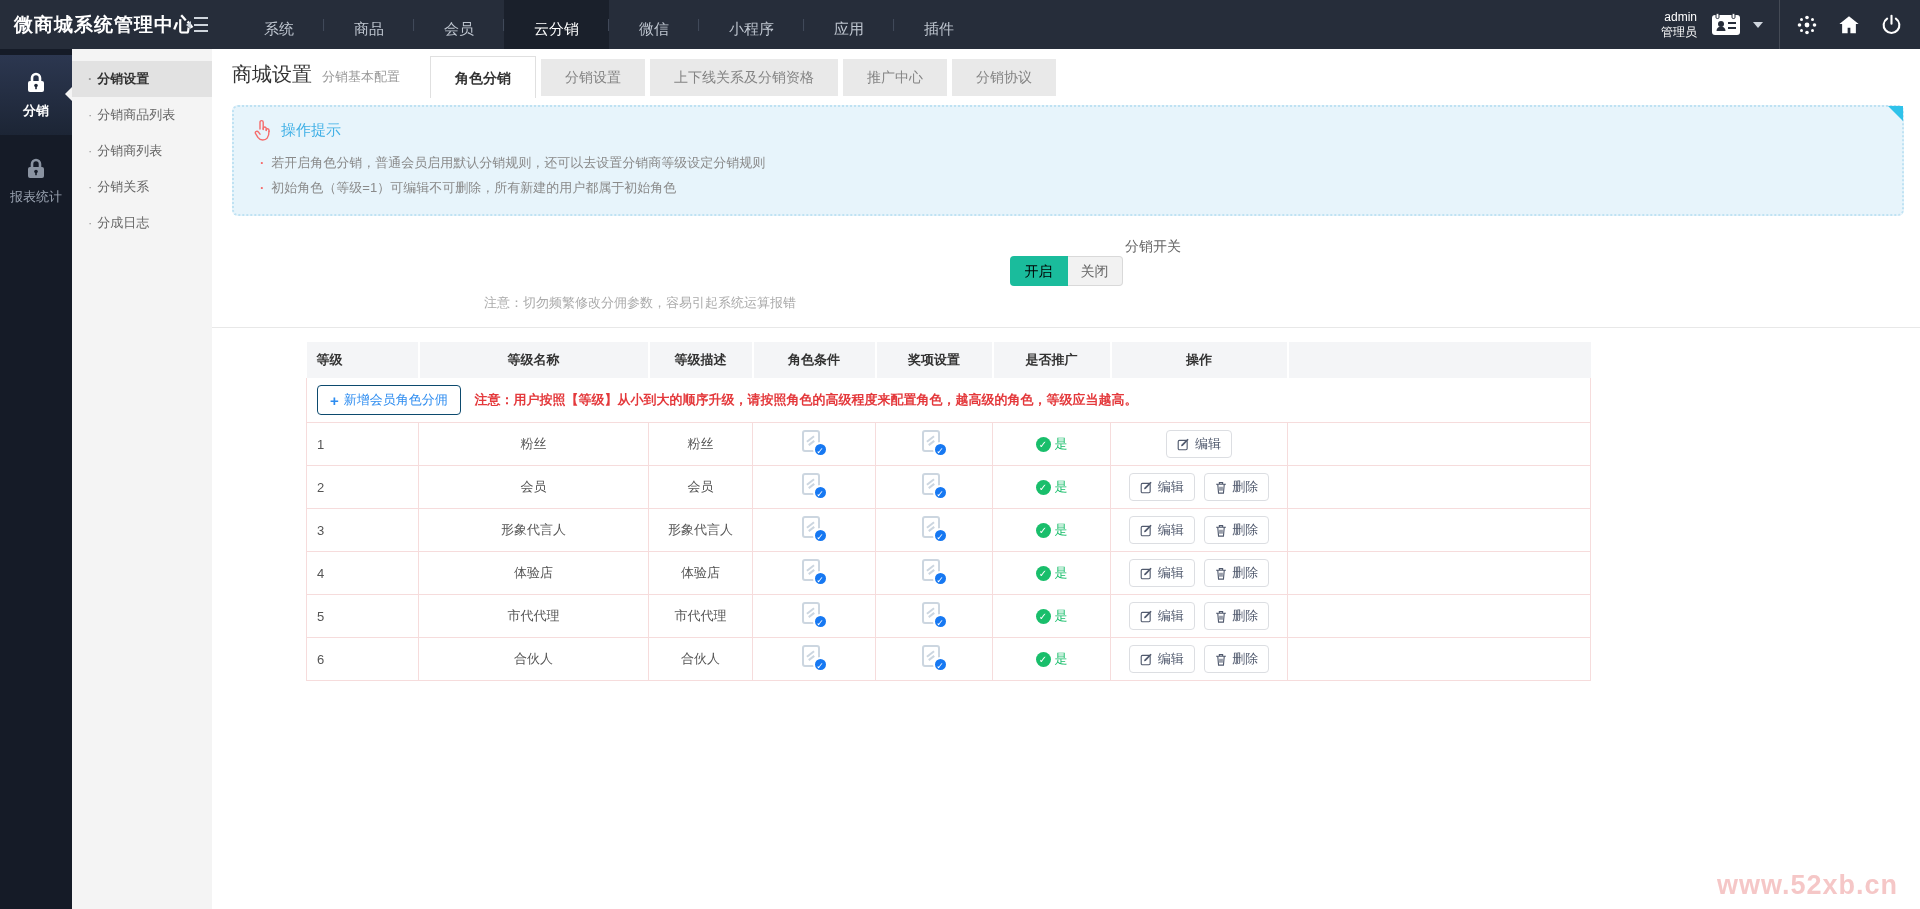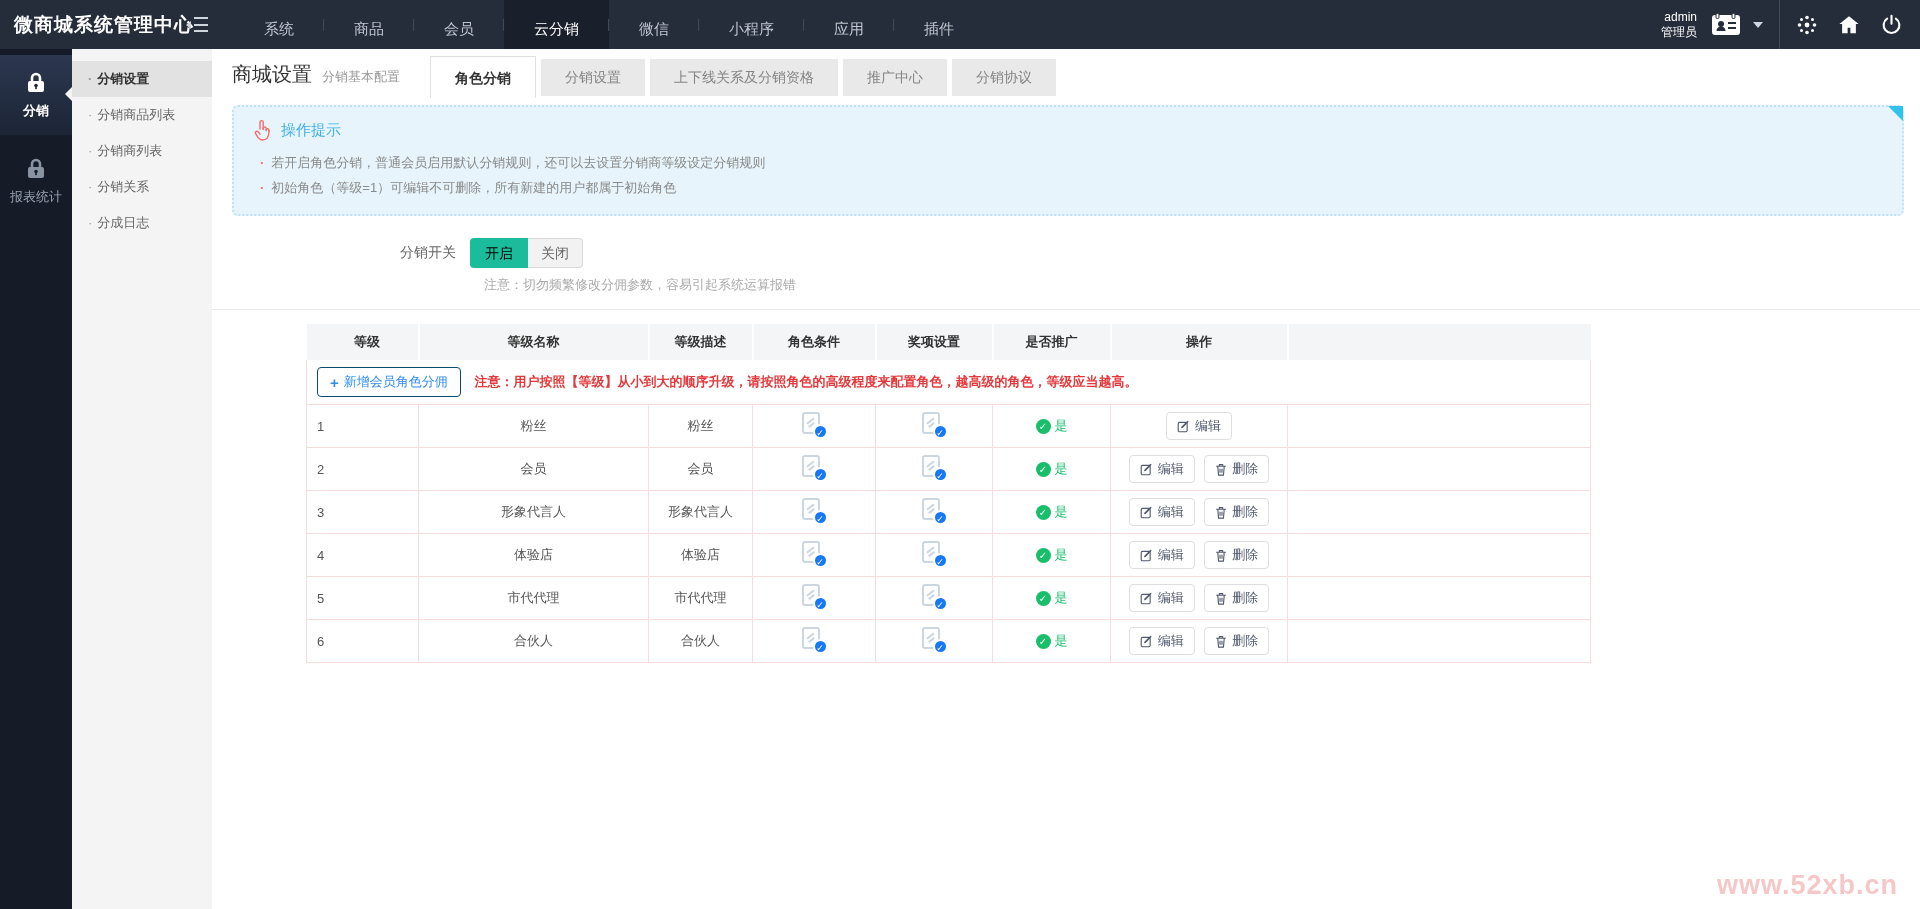--- a/index.html
+++ b/index.html
@@ -54,35 +54,35 @@
   .notice { position:relative; margin:7px 16px 0 20px; background:#e7f4fb; border:2px dotted #bfe2f3; border-radius:6px; padding:12px 18px 14px; }
   .notice-fold { position:absolute; top:-1px; right:-1px; width:0; height:0; border-top:15px solid #2fc2ea; border-left:15px solid transparent; }
   .notice-title-row { display:flex; align-items:center; gap:9px; }
   .notice-title { color:#40b0e6; font-size:15px; }
   .notice-list { margin-top:9px; }
   .notice-item { font-size:13px; color:#8a8a8a; line-height:25px; padding-left:8px; white-space:nowrap; }
   .notice-item::before { content:"·"; color:#f56c6c; font-weight:bold; margin-right:7px; }
   .notice-item.highlight { color:#3aa4e0; }
 
   
-  .switch-row { margin-top:22px; display:flex; align-items:center; }
+  .switch-row { margin-top:22px; display:flex; align-items:center;flex-direction:column; }
   .switch-label { width:258px; text-align:right; padding-right:14px; color:#666; font-size:14px; }
   .seg { display:flex; }
   .seg-on { height:30px; line-height:30px; padding:0 15px; background:#1abc9c; color:#000000; font-size:14px; border-radius:4px 0 0 4px; cursor:pointer; }
   .seg-off { height:30px; line-height:28px; padding:0 13px; background:#f2f2f2; color:#666; font-size:14px; border:1px solid #d9d9d9; border-left:none; border-radius:0 4px 4px 0; cursor:pointer; }
   .switch-note { margin:8px 0 0 272px; color:#aaa; font-size:13px; }
 
   .content-divider { margin-top:15px; border-top:1px solid #e8e8e8; width:100%; }
 
   
   .table-wrap { margin:14px 0 0 94px; width:1284px; }
   table { width:1284px; border-collapse:collapse; table-layout:fixed; }
   col.c1{width:112px;} col.c2{width:230px;} col.c3{width:104px;} col.c4{width:123px;} col.c5{width:117px;} col.c6{width:118px;} col.c7{width:177px;} col.c8{width:303px;}
   thead th { background:#f4f5f7; height:36px; font-size:13px; color:#333; font-weight:bold; text-align:center; border-right:2px solid #fff; }
-  thead th.left { text-align:center; padding-left:10px; }
+  thead th.left { text-align:left; padding-left:10px; }
   thead th:last-child { border-right:none; }
   .toolbar-row td { padding:7px 0 7px 2px; border:1px solid #f6dcdc; border-top:none; }
   .add-btn { display:inline-flex; align-items:center; height:30px; padding:0 12px; background:#fff; border:1px solid #0c4a6e; border-radius:4px; color:#2d8cf0; font-size:13px; cursor:pointer; vertical-align:middle; }
   .add-btn .plus { font-weight:bold; font-size:15px; margin-right:5px; }
   .add-btn .plus::before { content:"+"; }
   .table-warning { display:inline-block; vertical-align:middle; margin-left:10px; color:#e4393c; font-size:13px; font-weight:bold; white-space:nowrap; }
   tbody td { height:43px; text-align:center; font-size:13px; color:#555; border:1px solid #f6dcdc; }
   tbody td.left { text-align:left; padding-left:10px; }
 
   .doc-check { position:relative; display:inline-block; width:27px; height:26px; cursor:pointer; }

